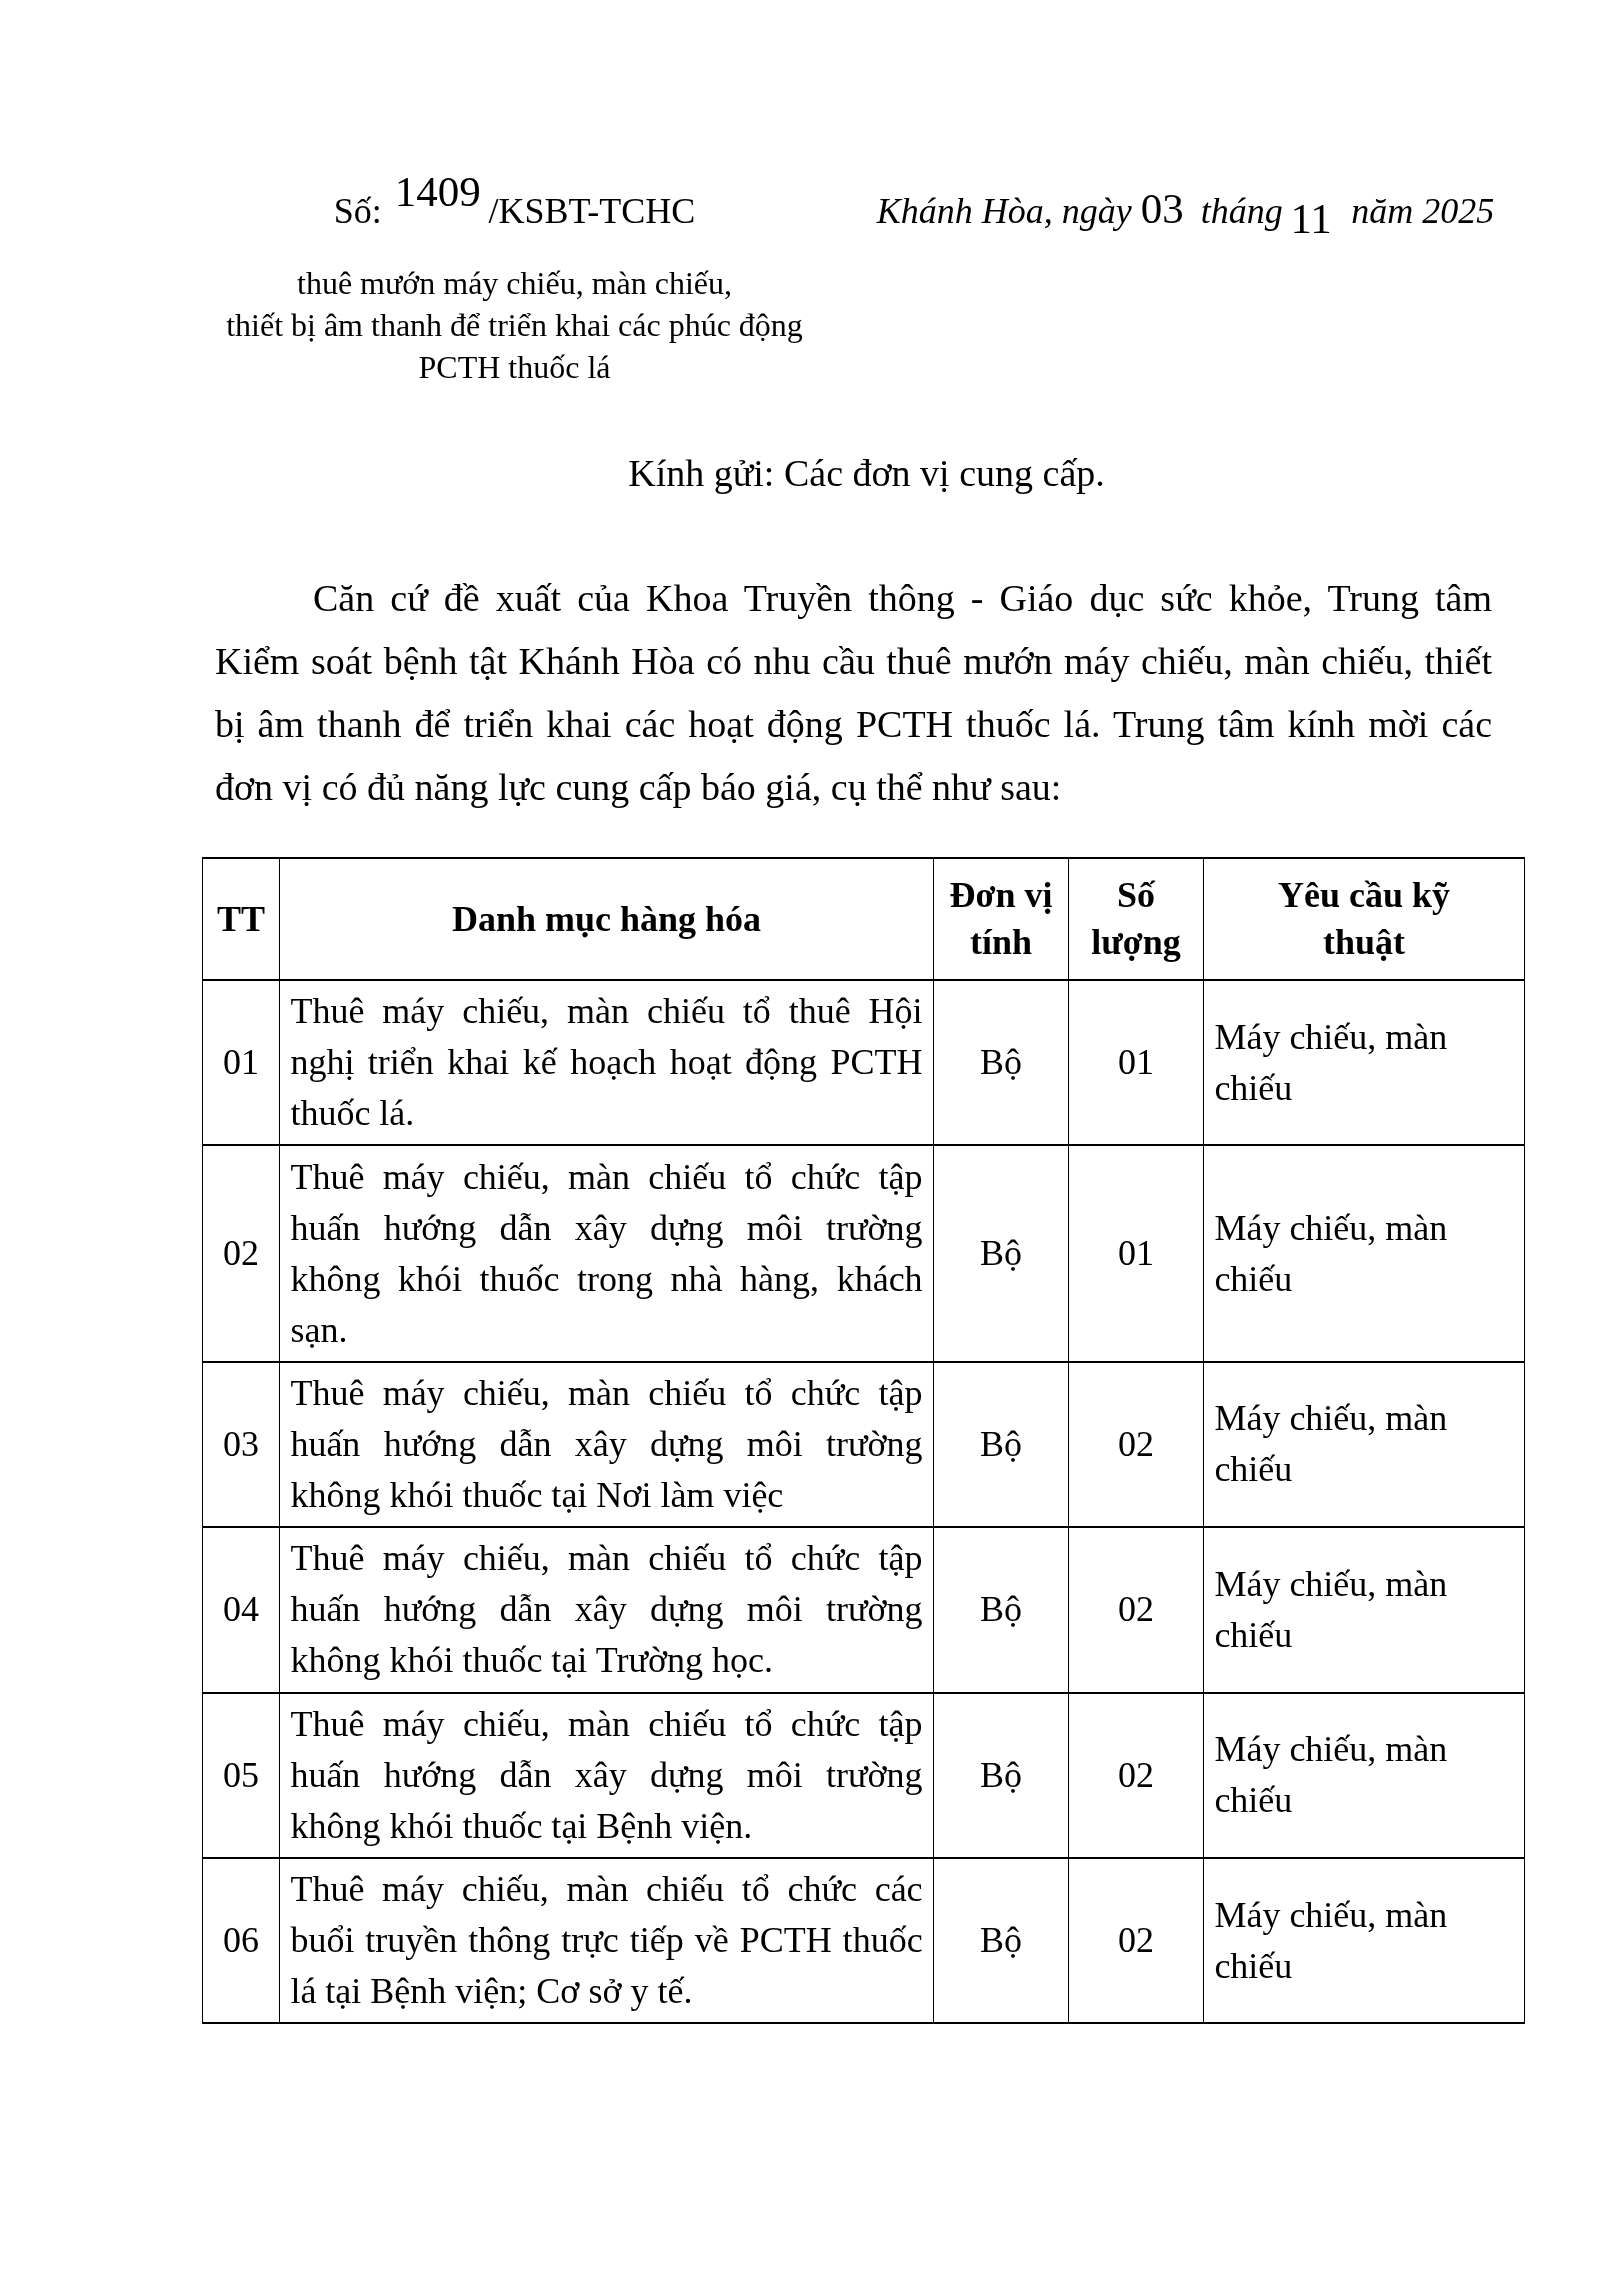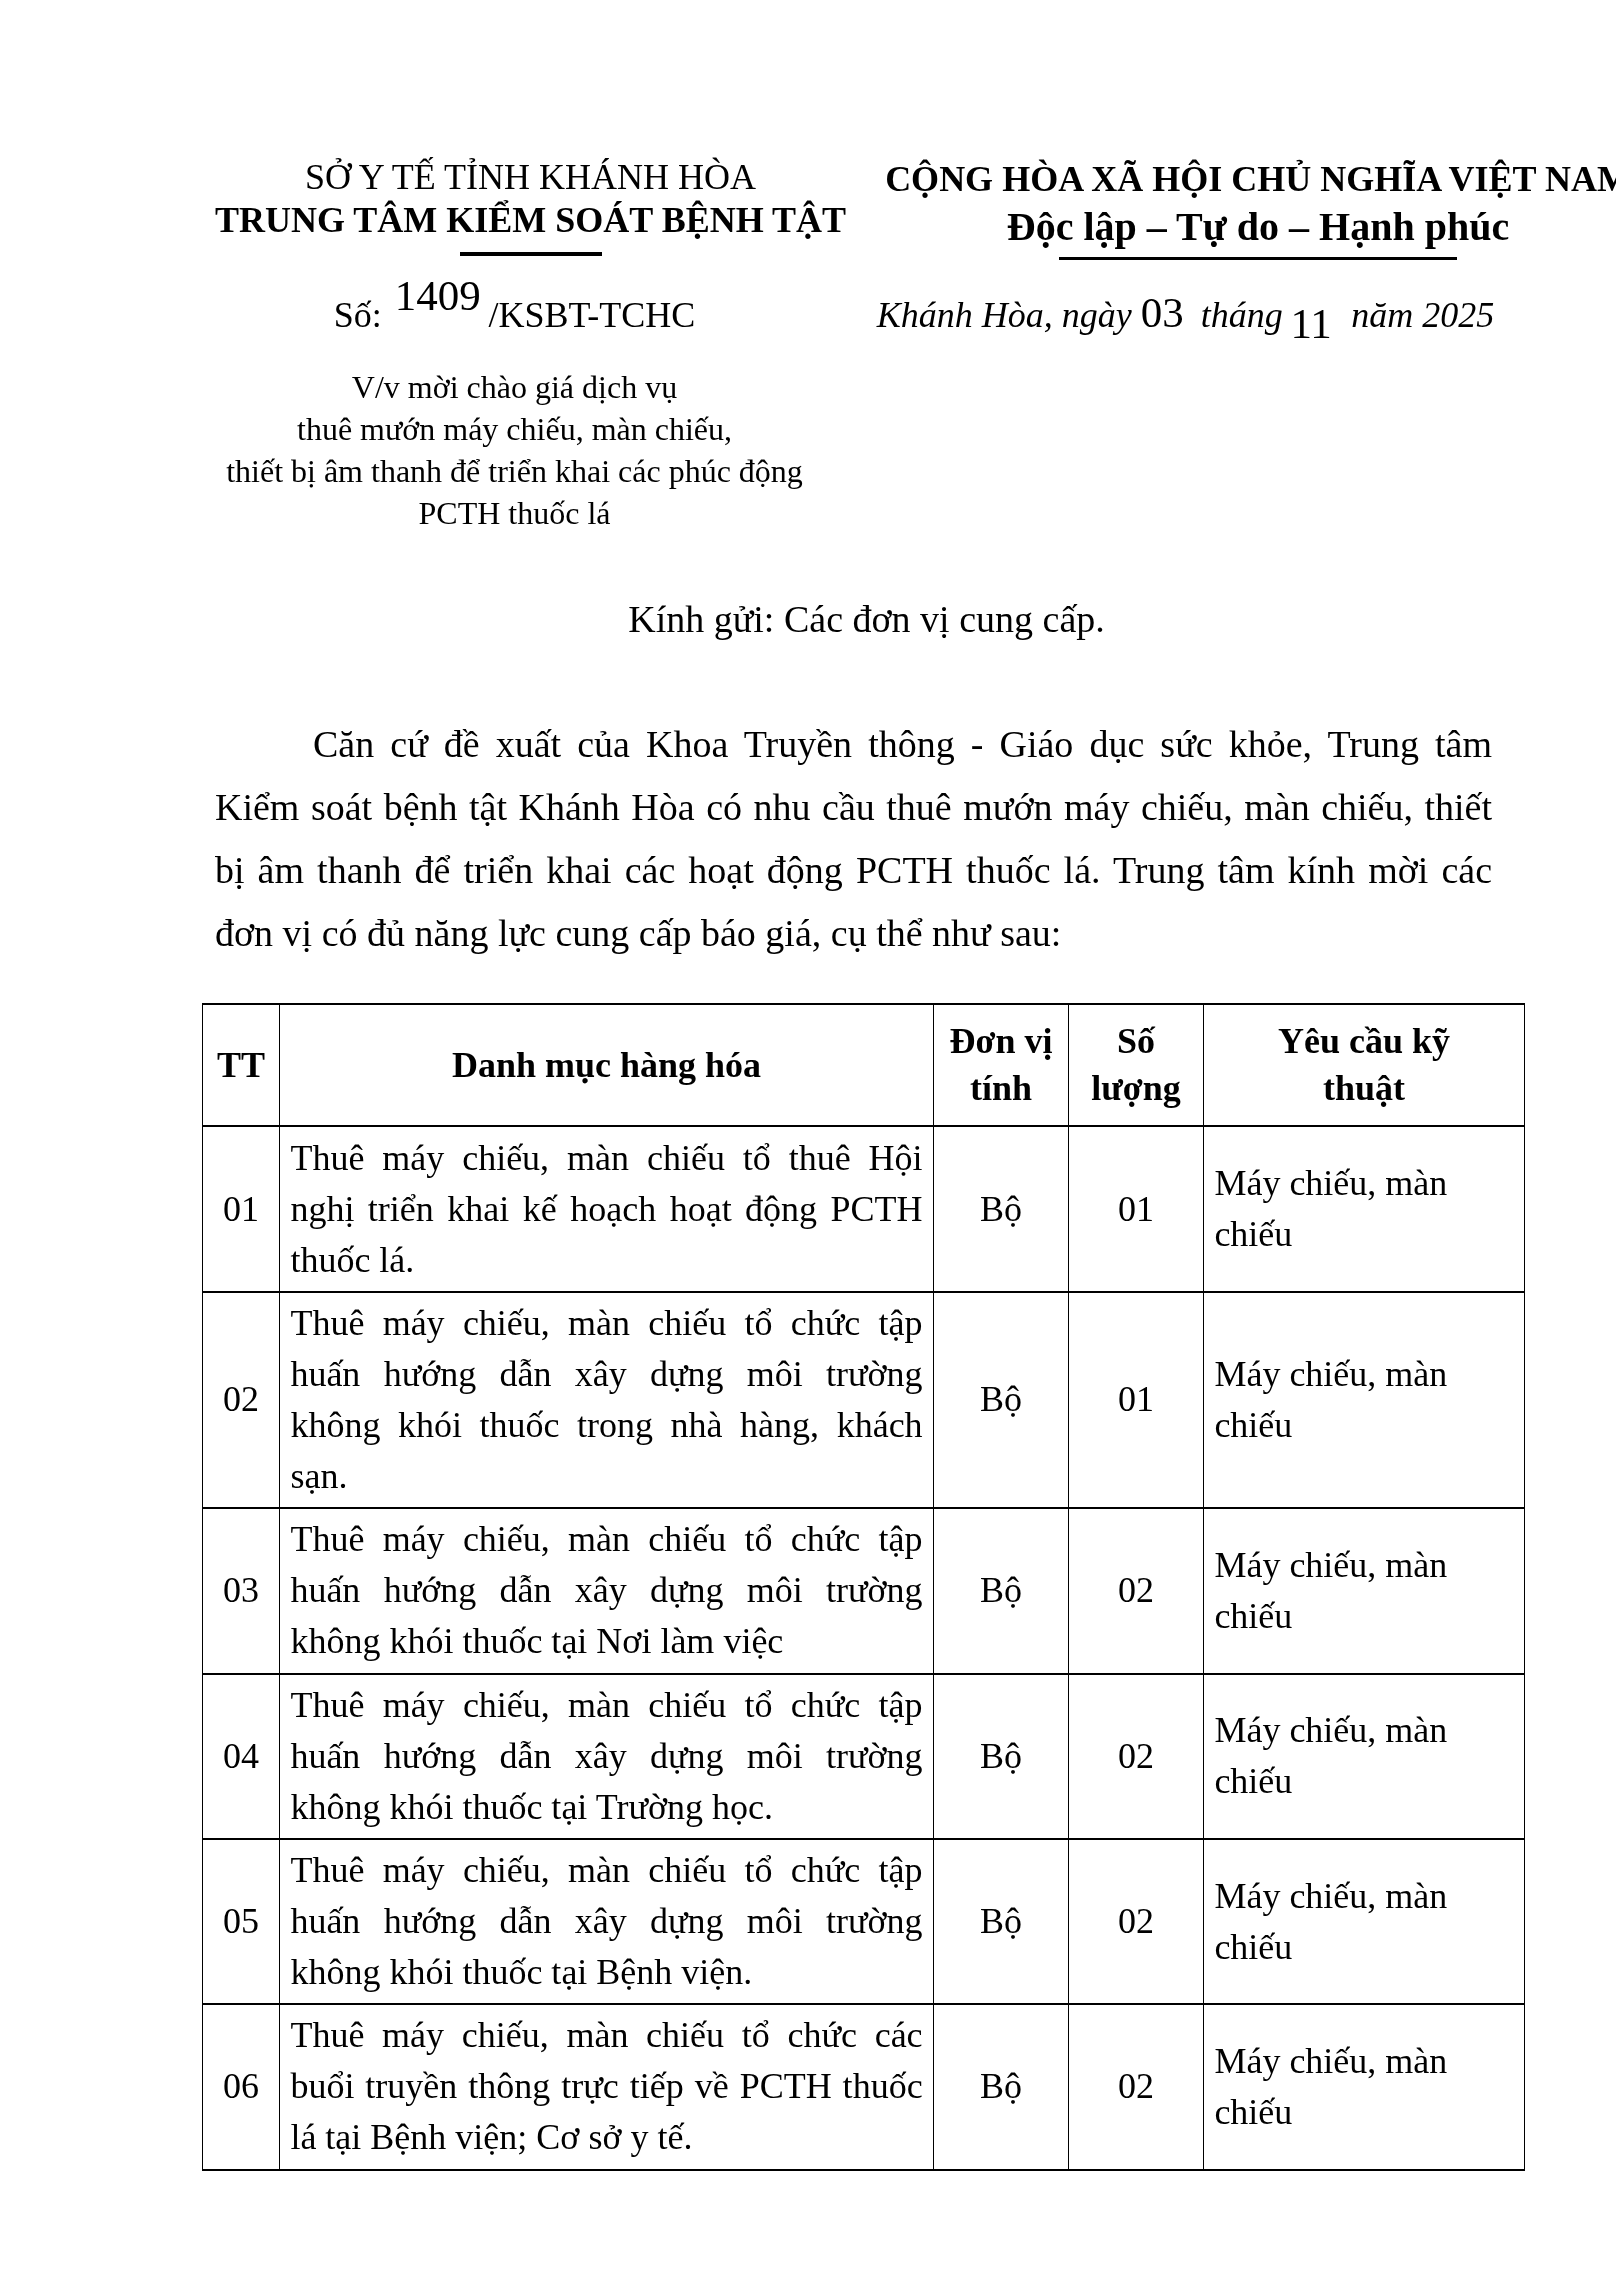--- a/index.html
+++ b/index.html
@@ -99,44 +99,31 @@
   }
   td.c-tt, td.c-unit, td.c-qty { text-align: center; padding: 5.2px 2.6px; }
   td.c-item { text-align: justify; padding: 5.2px 13px; }
   td.c-req  { text-align: left; padding: 5.2px 9px 5.2px 17px; }
 </style>
 </head>
 <body>
 
 <div class="page">
 
-  <div class="header-row">
-    <div class="col-left">
-      <div class="org-line1">SỞ Y TẾ TỈNH KHÁNH HÒA</div>
-      <div class="org-line2">TRUNG TÂM KIỂM SOÁT BỆNH TẬT</div>
-      <div class="rule rule-left"></div>
-    </div>
-    <div class="col-right">
-      <div class="motto-line1">CỘNG HÒA XÃ HỘI CHỦ NGHĨA VIỆT NAM</div>
-      <div class="motto-line2">Độc lập – Tự do – Hạnh phúc</div>
-      <div class="rule rule-right"></div>
-    </div>
-  </div>
 
   <div class="meta-row">
     <div class="col-left doc-number">
       <span>Số:</span><span class="fill-num">1409</span><span>/KSBT-TCHC</span>
     </div>
     <div class="col-right date-line">
       <span>Khánh Hòa, ngày</span><span class="fill-num day">03</span><span>tháng</span><span class="fill-num month">11</span><span>năm 2025</span>
     </div>
   </div>
 
   <div class="subject">
-    <div>V/v mời chào giá dịch vụ</div>
     <div>thuê mướn máy chiếu, màn chiếu,</div>
     <div>thiết bị âm thanh để triển khai các phúc động</div>
     <div>PCTH thuốc lá</div>
   </div>
 
   <div class="salutation">Kính gửi: Các đơn vị cung cấp.</div>
 
   <p class="body-par">Căn cứ đề xuất của Khoa Truyền thông - Giáo dục sức khỏe, Trung tâm Kiểm soát bệnh tật Khánh Hòa có nhu cầu thuê mướn máy chiếu, màn chiếu, thiết bị âm thanh để triển khai các hoạt động PCTH thuốc lá. Trung tâm kính mời các đơn vị có đủ năng lực cung cấp báo giá, cụ thể như sau:</p>
 
   <table class="items">

